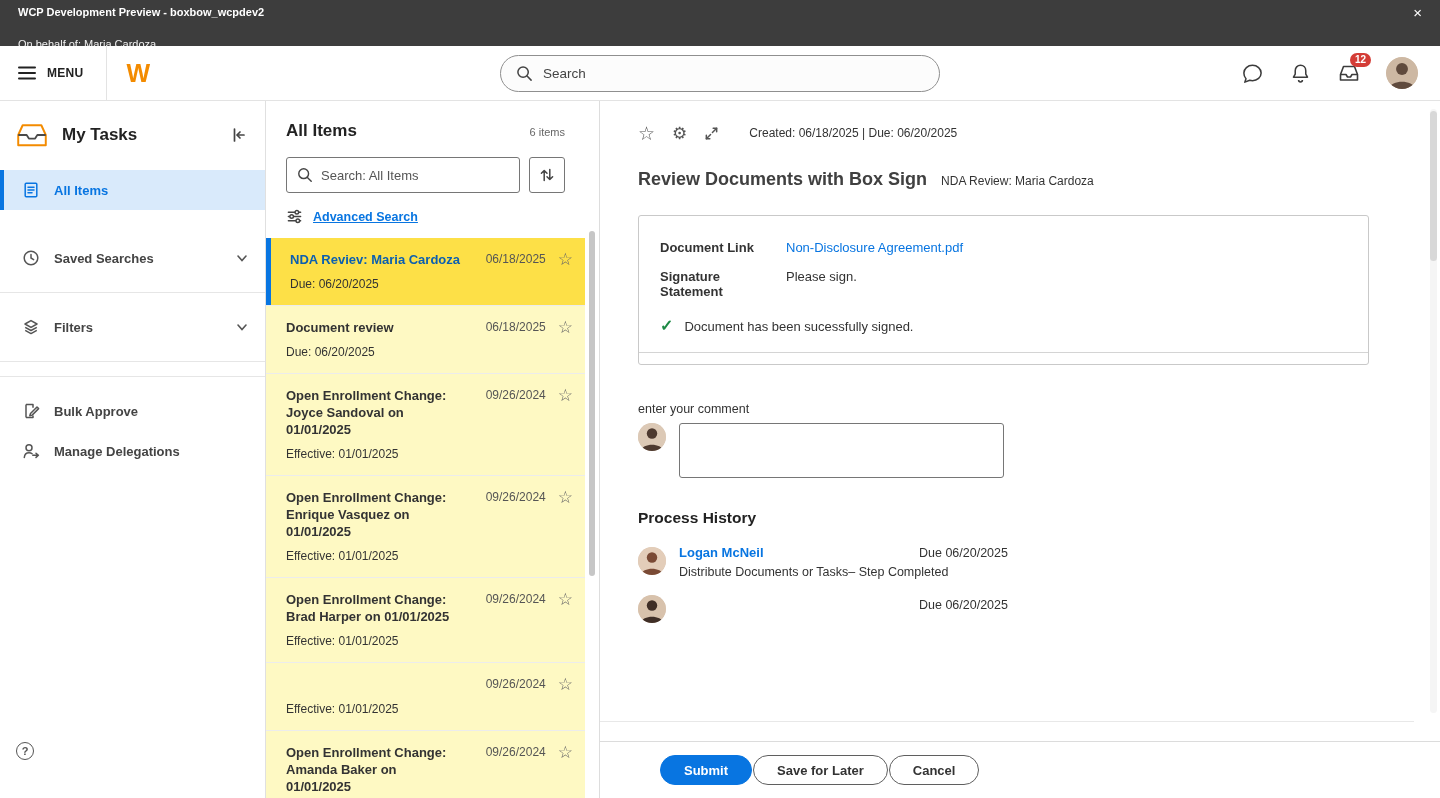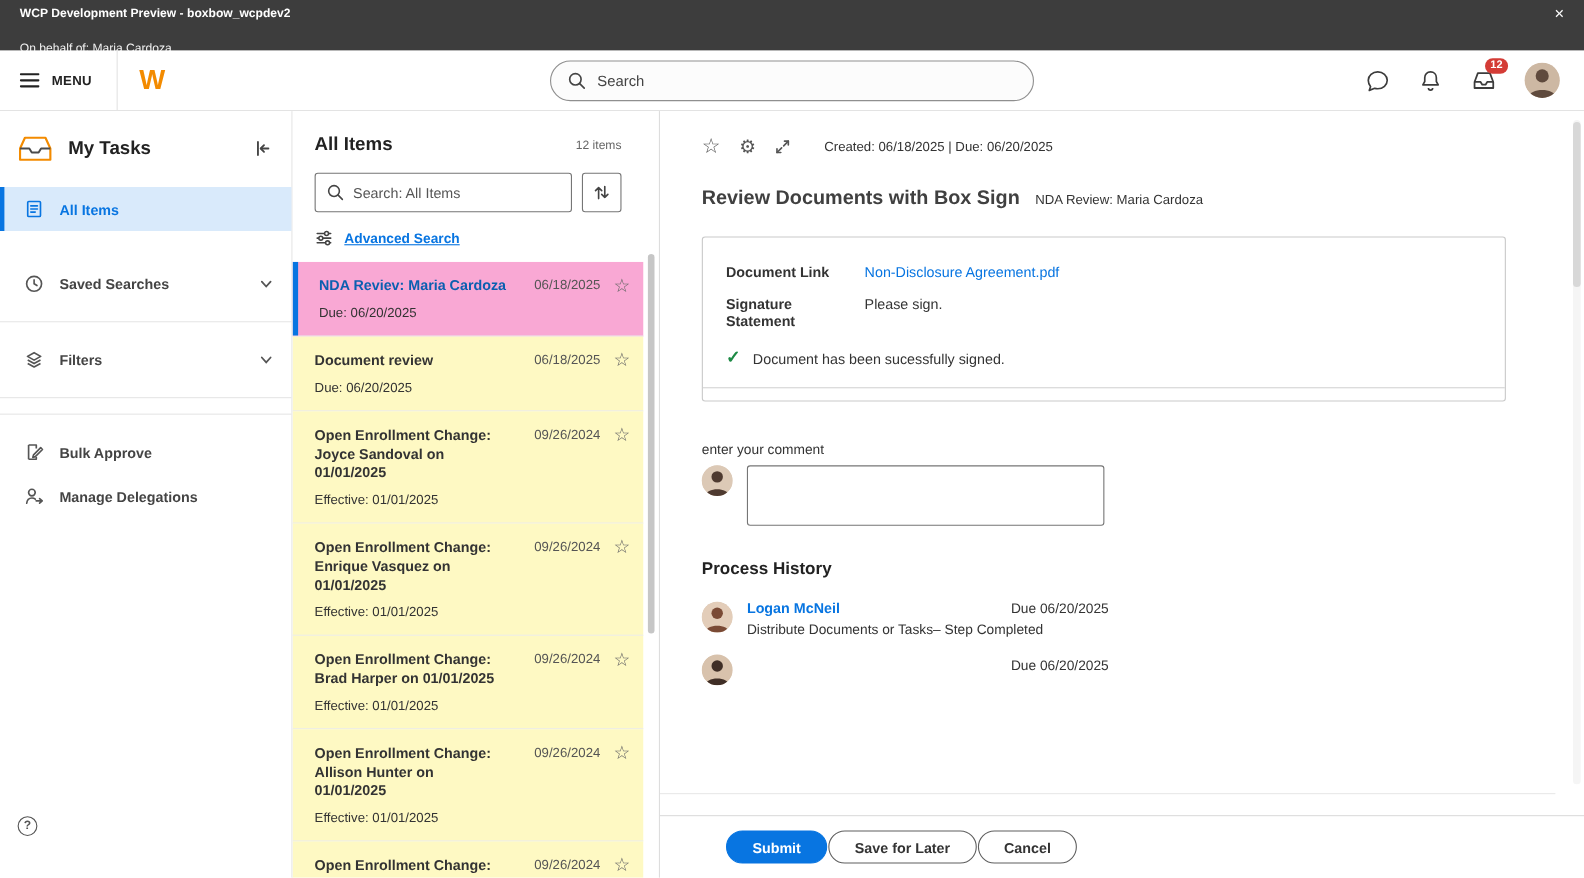--- a/index.html
+++ b/index.html
@@ -53,21 +53,21 @@
   .lp-count { font-size:11px; color:#666; padding-bottom:3px; }
   .lp-search-row { margin:16px 20px 0; display:flex; gap:9px; }
   .lp-search { flex:1; height:36px; border:1px solid #767676; border-radius:3px; display:flex; align-items:center; gap:8px; padding:0 10px; background:#fff; }
   .lp-search input { border:none; outline:none; flex:1; font-size:13px; color:#333; font-family:inherit; background:transparent; }
   .lp-search input::placeholder { color:#555; }
   .sort-btn { width:36px; height:36px; border:1px solid #767676; border-radius:3px; background:#fff; display:flex; align-items:center; justify-content:center; color:#444; cursor:pointer; }
   .lp-adv { margin:15px 20px 0; display:flex; align-items:center; gap:10px; color:#444; }
   .adv-link { font-size:12.5px; font-weight:bold; color:#0875e1; text-decoration:underline; cursor:pointer; }
   .lp-items { margin-top:13px; flex:1; overflow:hidden; }
   .task-item { padding:13px 12px 14px 20px; border-bottom:1px solid #ececec; position:relative; cursor:pointer; background:#fef9c3; }
-  .task-item.selected { background:#f9a8d4;padding-left:24px; }
+  .task-item.selected { background:#fde047;padding-left:24px; }
   .task-item.selected::before { content:""; position:absolute; left:0; top:0; bottom:0; width:5px; background:#0875e1; }
   .ti-top { display:flex; align-items:flex-start; }
   .ti-title { width:170px; font-size:13px; font-weight:bold; line-height:17px; color:#333; }
   .task-item.selected .ti-title { color:#0b5fb0; }
   .ti-date { margin-left:auto; font-size:12px; color:#555; padding-top:1px; white-space:nowrap; }
   .ti-star { margin-left:12px; font-size:17px; line-height:17px; color:#666; cursor:pointer; }
   .ti-sub { margin-top:9px; font-size:12px; color:#333; }
   .lp-scroll-thumb { position:absolute; right:4px; top:130px; width:6px; height:345px; background:#c6c6c6; border-radius:3px; cursor:pointer; }
 
   
@@ -258,21 +258,21 @@
       </span>
       <span>Manage Delegations</span>
     </div>
 
     <div class="sb-help">?</div>
   </div>
 
   <div class="list-panel">
     <div class="lp-head">
       <span class="lp-title">All Items</span>
-      <span class="lp-count">12 items</span>
+      <span class="lp-count">6 items</span>
     </div>
 
     <div class="lp-search-row">
       <div class="lp-search">
         <span>
           <svg width="16" height="16" viewBox="0 0 18 18" fill="none" stroke="#444" stroke-width="1.6" stroke-linecap="round">
               <circle cx="7.5" cy="7.5" r="5.5"></circle>
               <path d="M11.7 11.7 16 16"></path>
             </svg>
         </span>
@@ -339,21 +339,20 @@
         <div class="ti-top">
           <span class="ti-title">Open Enrollment Change: Brad Harper on 01/01/2025</span>
           <span class="ti-date">09/26/2024</span>
           <span class="ti-star">☆</span>
         </div>
         <div class="ti-sub">Effective: 01/01/2025</div>
       </div>
 
       <div class="task-item">
         <div class="ti-top">
-          <span class="ti-title">Open Enrollment Change: Allison Hunter on 01/01/2025</span>
           <span class="ti-date">09/26/2024</span>
           <span class="ti-star">☆</span>
         </div>
         <div class="ti-sub">Effective: 01/01/2025</div>
       </div>
 
       <div class="task-item">
         <div class="ti-top">
           <span class="ti-title">Open Enrollment Change: Amanda Baker on 01/01/2025</span>
           <span class="ti-date">09/26/2024</span>

